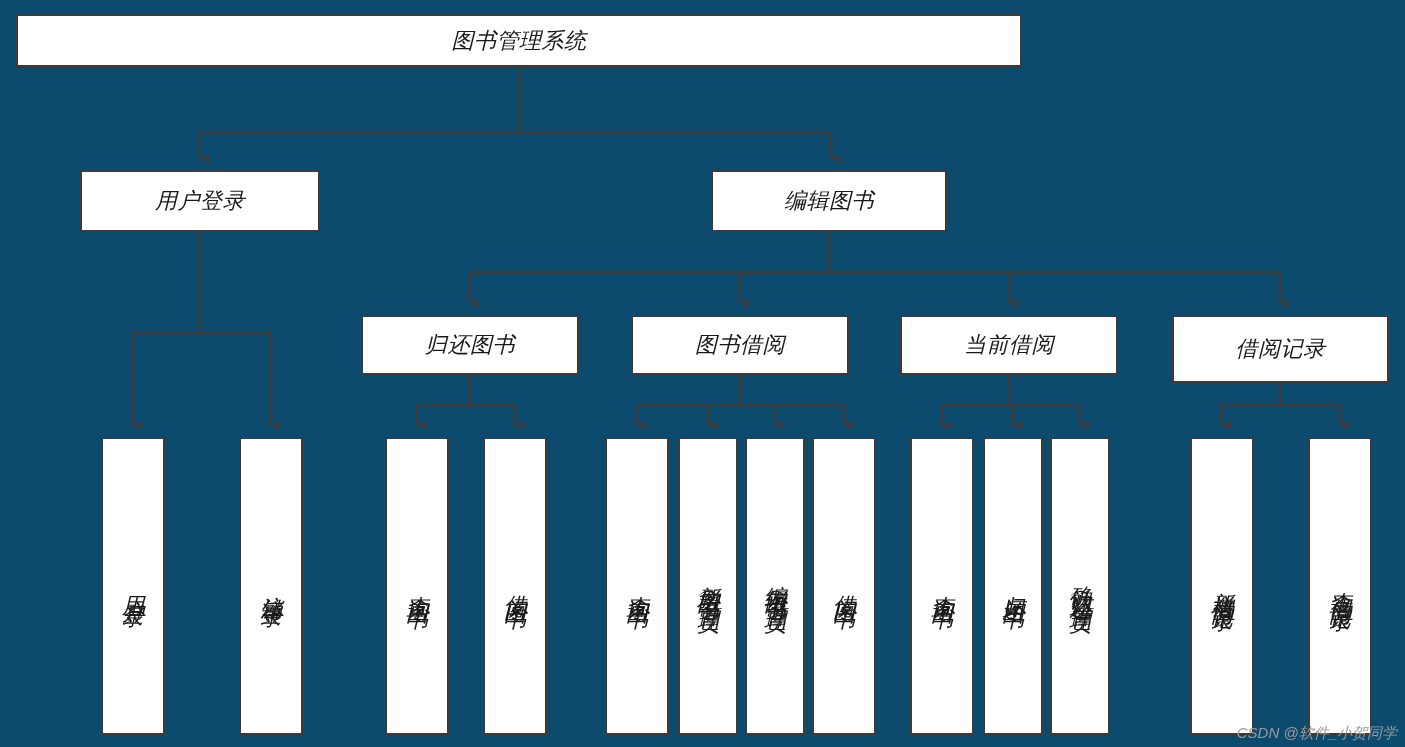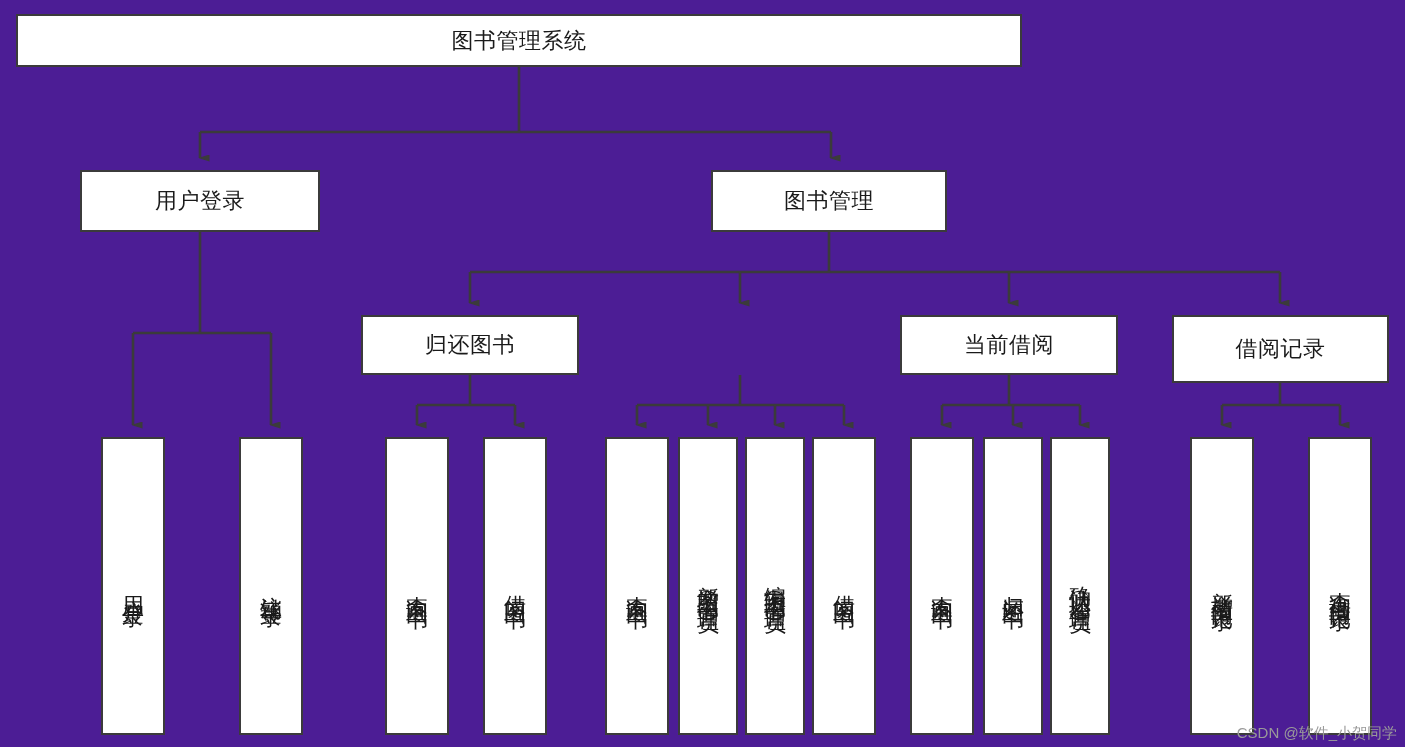--- a/index.html
+++ b/index.html
@@ -7,22 +7,23 @@
     padding: 0;
     background: #ffffff;
   }
   body {
     font-family: "Liberation Sans", "DejaVu Sans", sans-serif;
   }
   #diagram-root {
     position: relative;
     width: 1405px;
     height: 747px;
-    background: #4c1d95;
+    background: #0c4a6e;
     overflow: hidden;
+    font-style: italic;
   }
   svg.edges {
     position: absolute;
     left: 0;
     top: 0;
     width: 1405px;
     height: 747px;
   }
   .node {
     position: absolute;
@@ -127,25 +128,28 @@
   </svg>
 
   <div class="node root horizontal" style="left:16px; top:14px; width:1006px; height:53px;">
     <span class="node-label">图书管理系统</span>
   </div>
 
   <div class="node horizontal" style="left:80px; top:170px; width:240px; height:62px;">
     <span class="node-label">用户登录</span>
   </div>
   <div class="node horizontal" style="left:711px; top:170px; width:236px; height:62px;">
-    <span class="node-label">图书管理</span>
+    <span class="node-label">编辑图书</span>
   </div>
 
   <div class="node horizontal" style="left:361px; top:315px; width:218px; height:60px;">
     <span class="node-label">归还图书</span>
+  </div>
+  <div class="node horizontal" style="left:631px; top:315px; width:218px; height:60px;">
+    <span class="node-label">图书借阅</span>
   </div>
   <div class="node horizontal" style="left:900px; top:315px; width:218px; height:60px;">
     <span class="node-label">当前借阅</span>
   </div>
   <div class="node horizontal" style="left:1172px; top:315px; width:217px; height:68px;">
     <span class="node-label">借阅记录</span>
   </div>
 
   <div class="node vertical" style="left:101px; top:437px; width:64px; height:298px;">
     <span class="node-label">用户登录</span>

